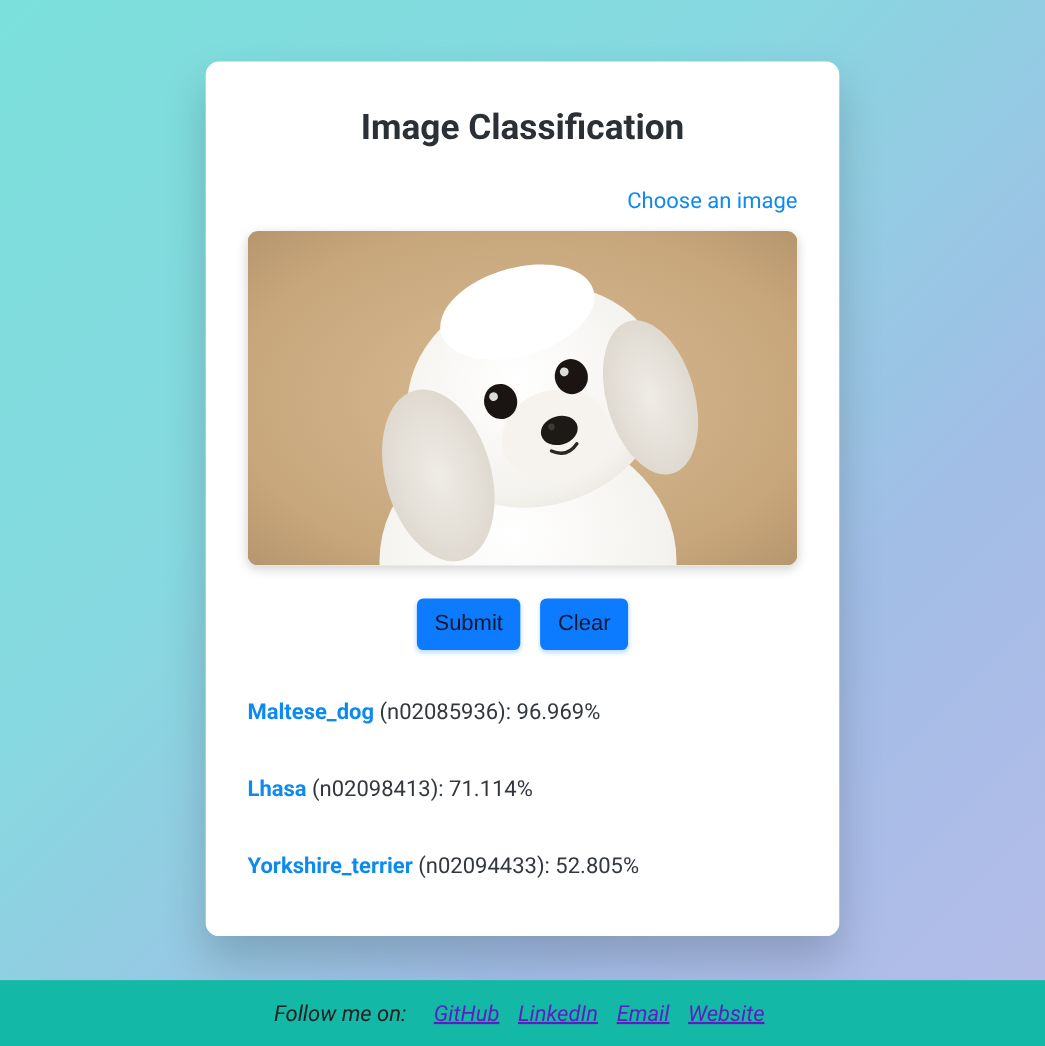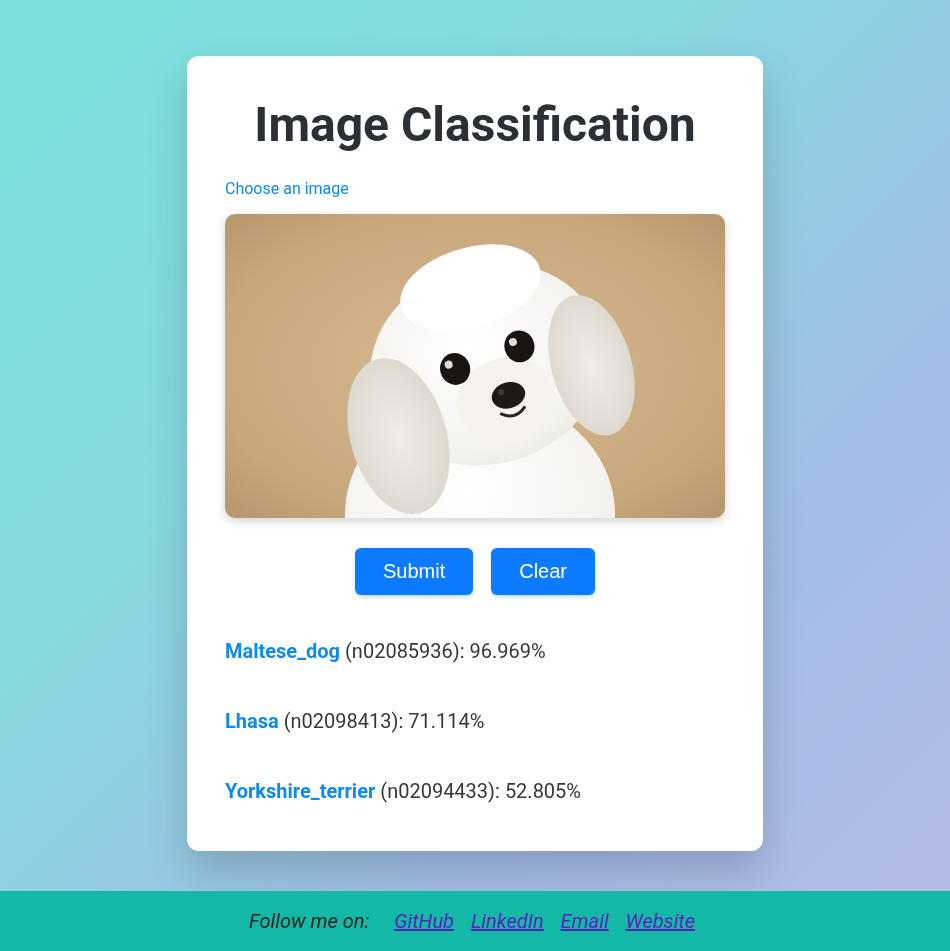--- a/index.html
+++ b/index.html
@@ -21,29 +21,29 @@
   }
   .card {
     width: 576px;
     background: #fff;
     border-radius: 12px;
     box-shadow: 0 20px 40px rgba(0,0,0,0.18);
     padding: 40px 38px 38px;
   }
   .title {
     text-align: center;
-    font-size: 48px;
+    font-size: 32px;
     font-weight: 700;
     color: #2b2f36;
-    margin-bottom: 26px;
+    margin-bottom: 36px;
   }
   .choose-link {
     display: block;
-    text-align: left;
-    font-size: 16px;
+    text-align: right;
+    font-size: 20px;
     color: #0d8af0;
     text-decoration: none;
     cursor: pointer;
     margin-bottom: 16px;
   }
   .image-box {
     width: 100%;
     height: 304px;
     border-radius: 10px;
     overflow: hidden;
@@ -53,25 +53,25 @@
   }
   .image-box svg { width: 100%; height: 100%; display: block; }
   .btn-row {
     display: flex;
     justify-content: center;
     gap: 18px;
     margin-bottom: 36px;
   }
   .btn {
     background: #0d7bff;
-    color: #ffffff;
+    color: #0f172a;
     border: none;
     border-radius: 6px;
     font-size: 20px;
-    padding: 12px 28px;
+    padding: 12px 16px;
     cursor: pointer;
     box-shadow: 0 2px 4px rgba(13,123,255,0.25);
   }
   .results { font-size: 20px; color: #33383f; }
   .result-row { margin-bottom: 12px; line-height: 1.35; margin-top: 43px; }
   .result-row:last-child { margin-bottom: 0; }
   .result-label { font-weight: 700; color: #0d8af0; }
   .footer {
     flex-shrink: 0;
     width: 100%;

